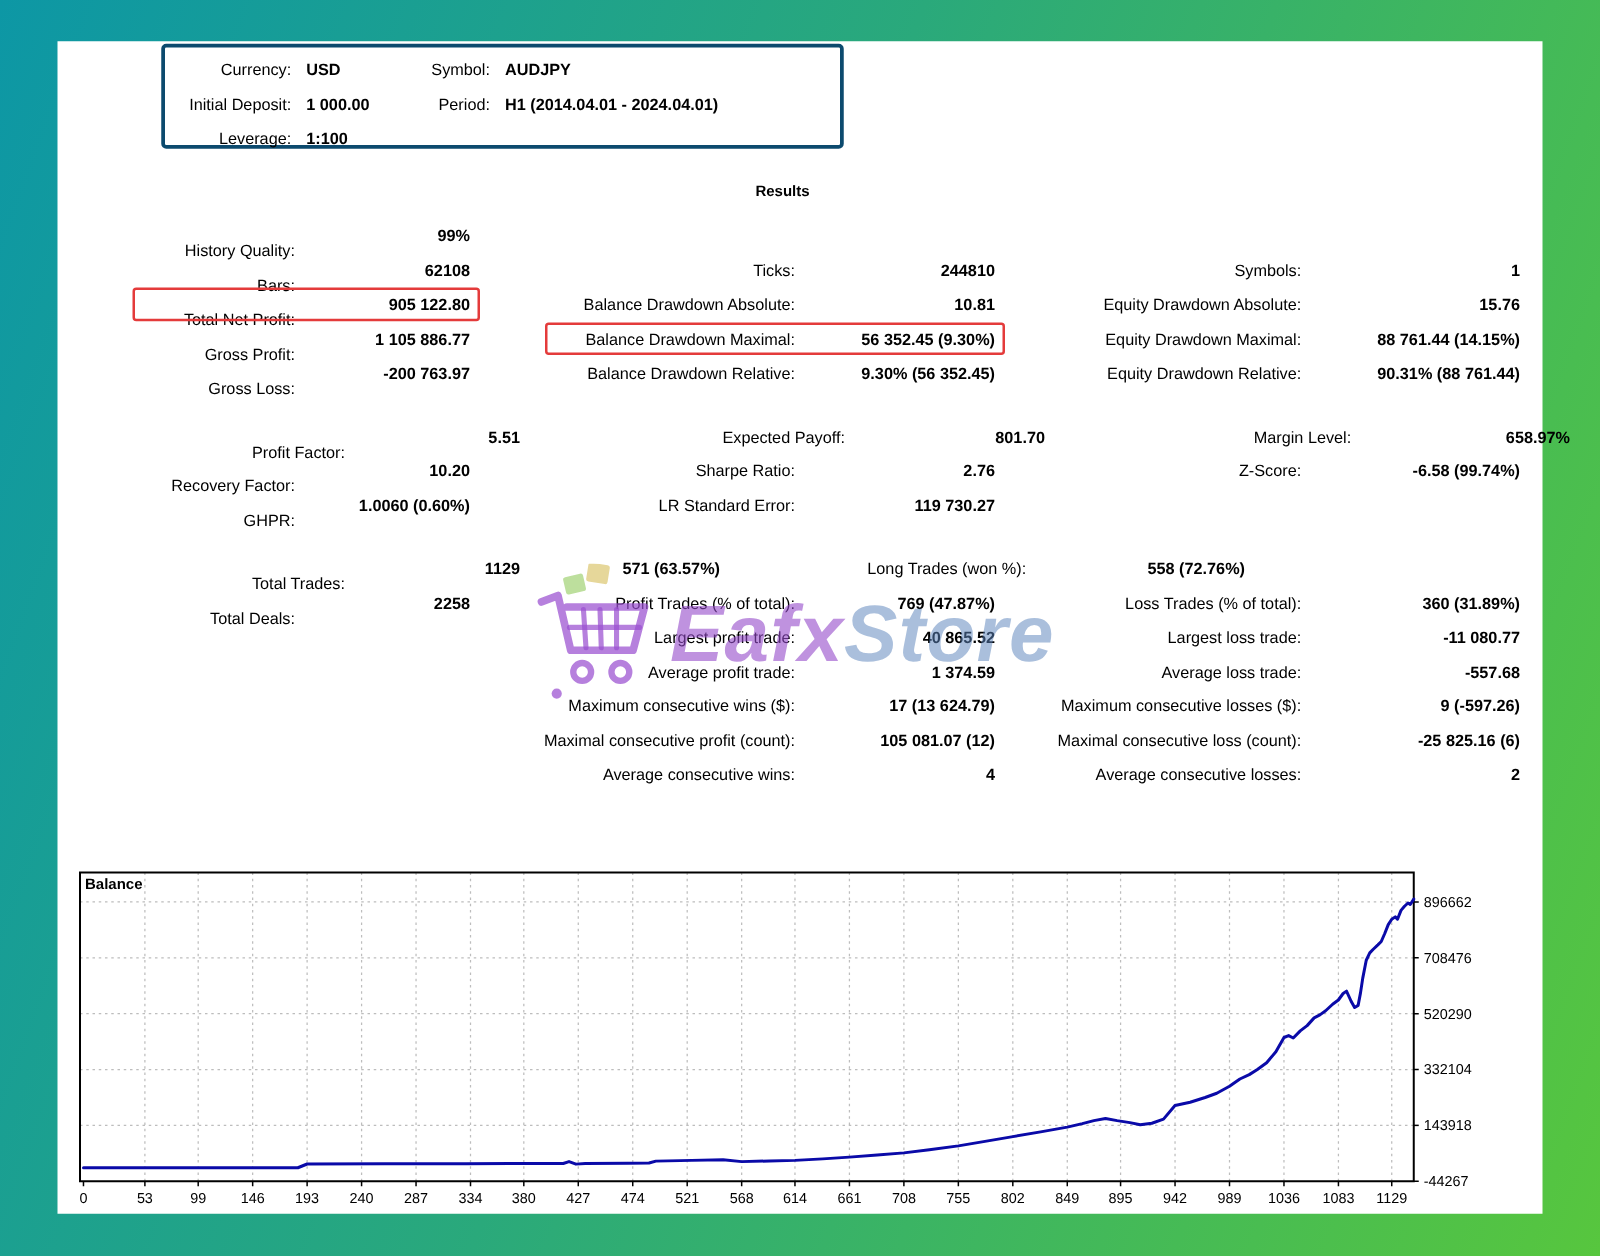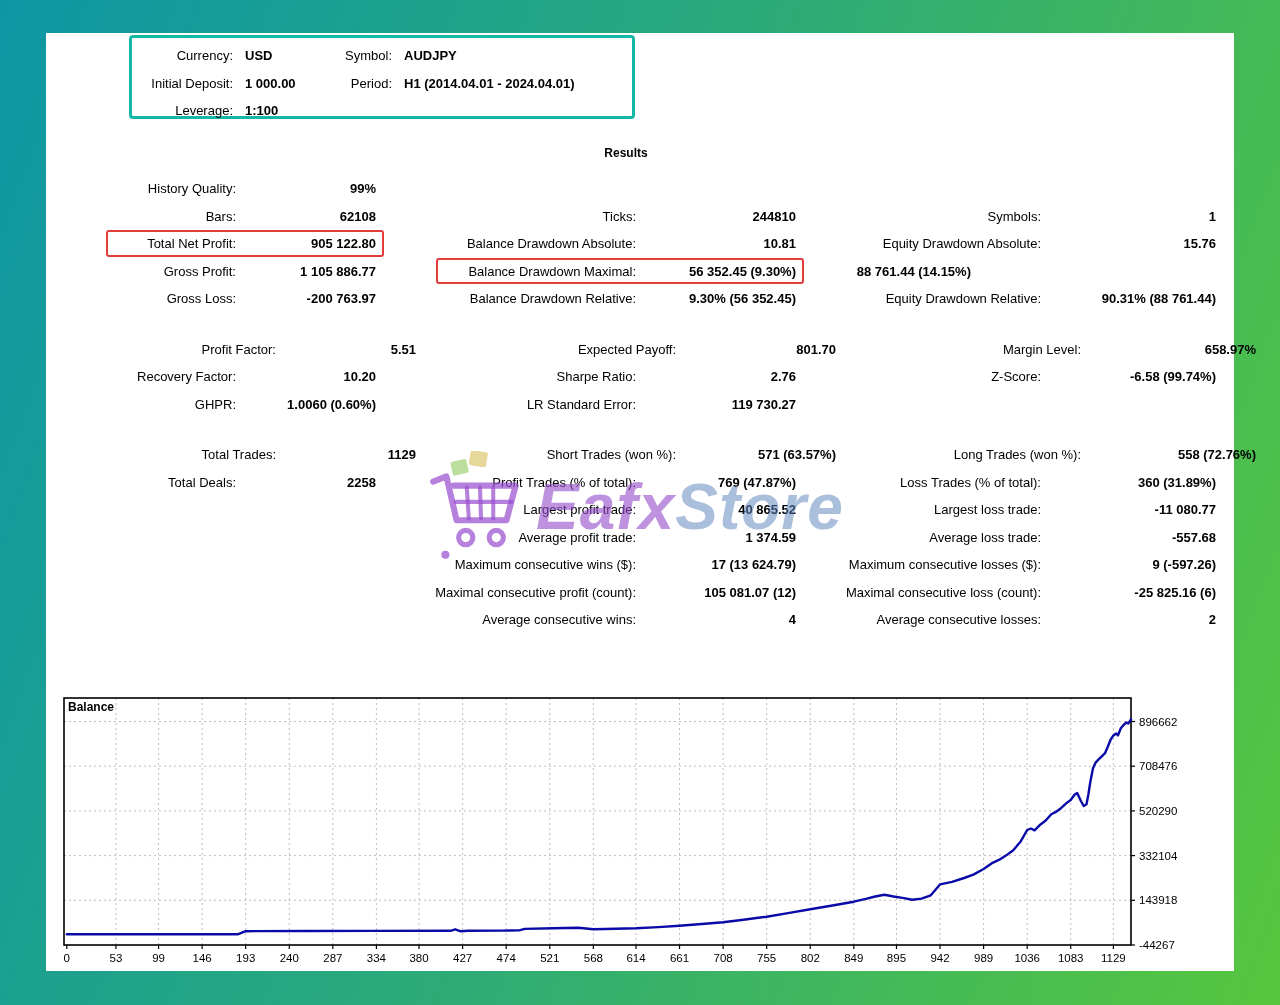--- a/index.html
+++ b/index.html
@@ -8,40 +8,40 @@
     font-family:"Liberation Sans",sans-serif;
     background:linear-gradient(110deg,#0d97a5 0%,#2aa97b 45%,#57c63e 100%);
   }
   .sheet{
     position:absolute;left:46px;top:33px;width:1188px;height:938px;
     background:#ffffff;color:#000;
   }
   
   .header-box{
     position:absolute;left:83px;top:2px;width:500px;height:78px;
-    border:3px solid #14b8a6;border-radius:4px;
+    border:3px solid #0c4a6e;border-radius:4px;padding-left:40px;
   }
   .hpair{position:absolute;top:4px;}
   .hp1{left:6px;}
   .hp2{left:180px;}
   .hrow{display:flex;height:27.5px;line-height:27.5px;font-size:13px;}
   .hp1 .hlabel{width:95px;text-align:right;}
   .hp2 .hlabel{width:80px;text-align:right;}
   .hvalue{font-weight:bold;margin-left:12px;white-space:nowrap;}
   
   .results-title{
     position:absolute;left:0;top:113px;width:1160px;text-align:center;
     font-size:12px;font-weight:bold;
   }
   
   #stats{position:absolute;left:0;top:142px;width:1188px;font-size:13px;}
   .srow{display:flex;height:27.5px;line-height:27.5px;}
   .srow.gap{margin-top:23px;padding-left:40px;}
   .pair{display:flex;position:relative;}
-  .p0 .sl{width:190px;} .p0 .sv{width:140px;}
+  .p0 .sl{width:190px;margin-top:12px;} .p0 .sv{width:140px;}
   .p1 .sl{width:260px;} .p1 .sv{width:160px;}
   .p2 .sl{width:245px;} .p2 .sv{width:175px;}
   .sl{text-align:right;white-space:nowrap;}
   .sv{text-align:right;font-weight:bold;white-space:nowrap;}
   .redbox::after{
     content:'';position:absolute;top:0;bottom:1px;left:60px;right:-8px;
     border:2.5px solid #e43b3b;border-radius:3px;pointer-events:none;
   }
   
   .watermark{
@@ -135,20 +135,21 @@
       <div class="srow">
         <div class="pair p0">
           <span class="sl">Gross Profit:</span>
           <span class="sv">1 105 886.77</span>
         </div>
         <div class="pair p1 redbox">
           <span class="sl">Balance Drawdown Maximal:</span>
           <span class="sv">56 352.45 (9.30%)</span>
         </div>
         <div class="pair p2">
+          <span class="sl">Equity Drawdown Maximal:</span>
           <span class="sv">88 761.44 (14.15%)</span>
         </div>
       </div>
       <div class="srow">
         <div class="pair p0">
           <span class="sl">Gross Loss:</span>
           <span class="sv">-200 763.97</span>
         </div>
         <div class="pair p1">
           <span class="sl">Balance Drawdown Relative:</span>
@@ -200,21 +201,20 @@
           <span class="sl"></span>
           <span class="sv"></span>
         </div>
       </div>
       <div class="srow gap">
         <div class="pair p0">
           <span class="sl">Total Trades:</span>
           <span class="sv">1129</span>
         </div>
         <div class="pair p1">
-          <span class="sl">Short Trades (won %):</span>
           <span class="sv">571 (63.57%)</span>
         </div>
         <div class="pair p2">
           <span class="sl">Long Trades (won %):</span>
           <span class="sv">558 (72.76%)</span>
         </div>
       </div>
       <div class="srow">
         <div class="pair p0">
           <span class="sl">Total Deals:</span>

